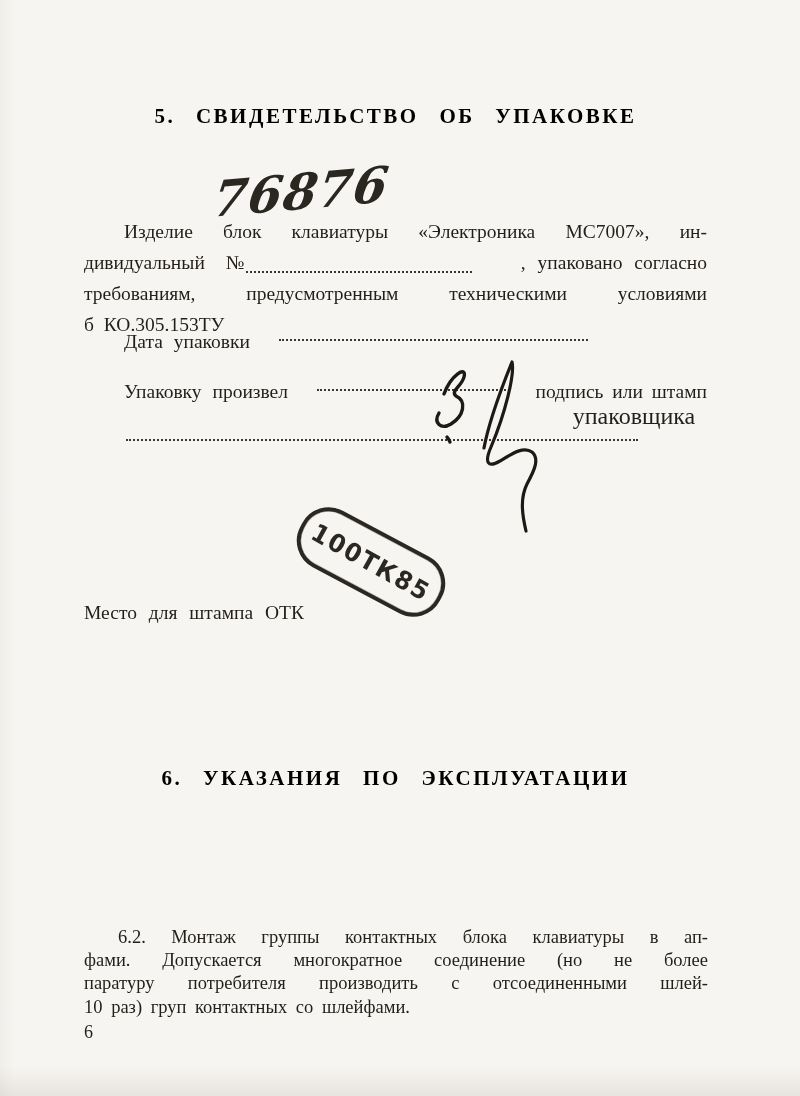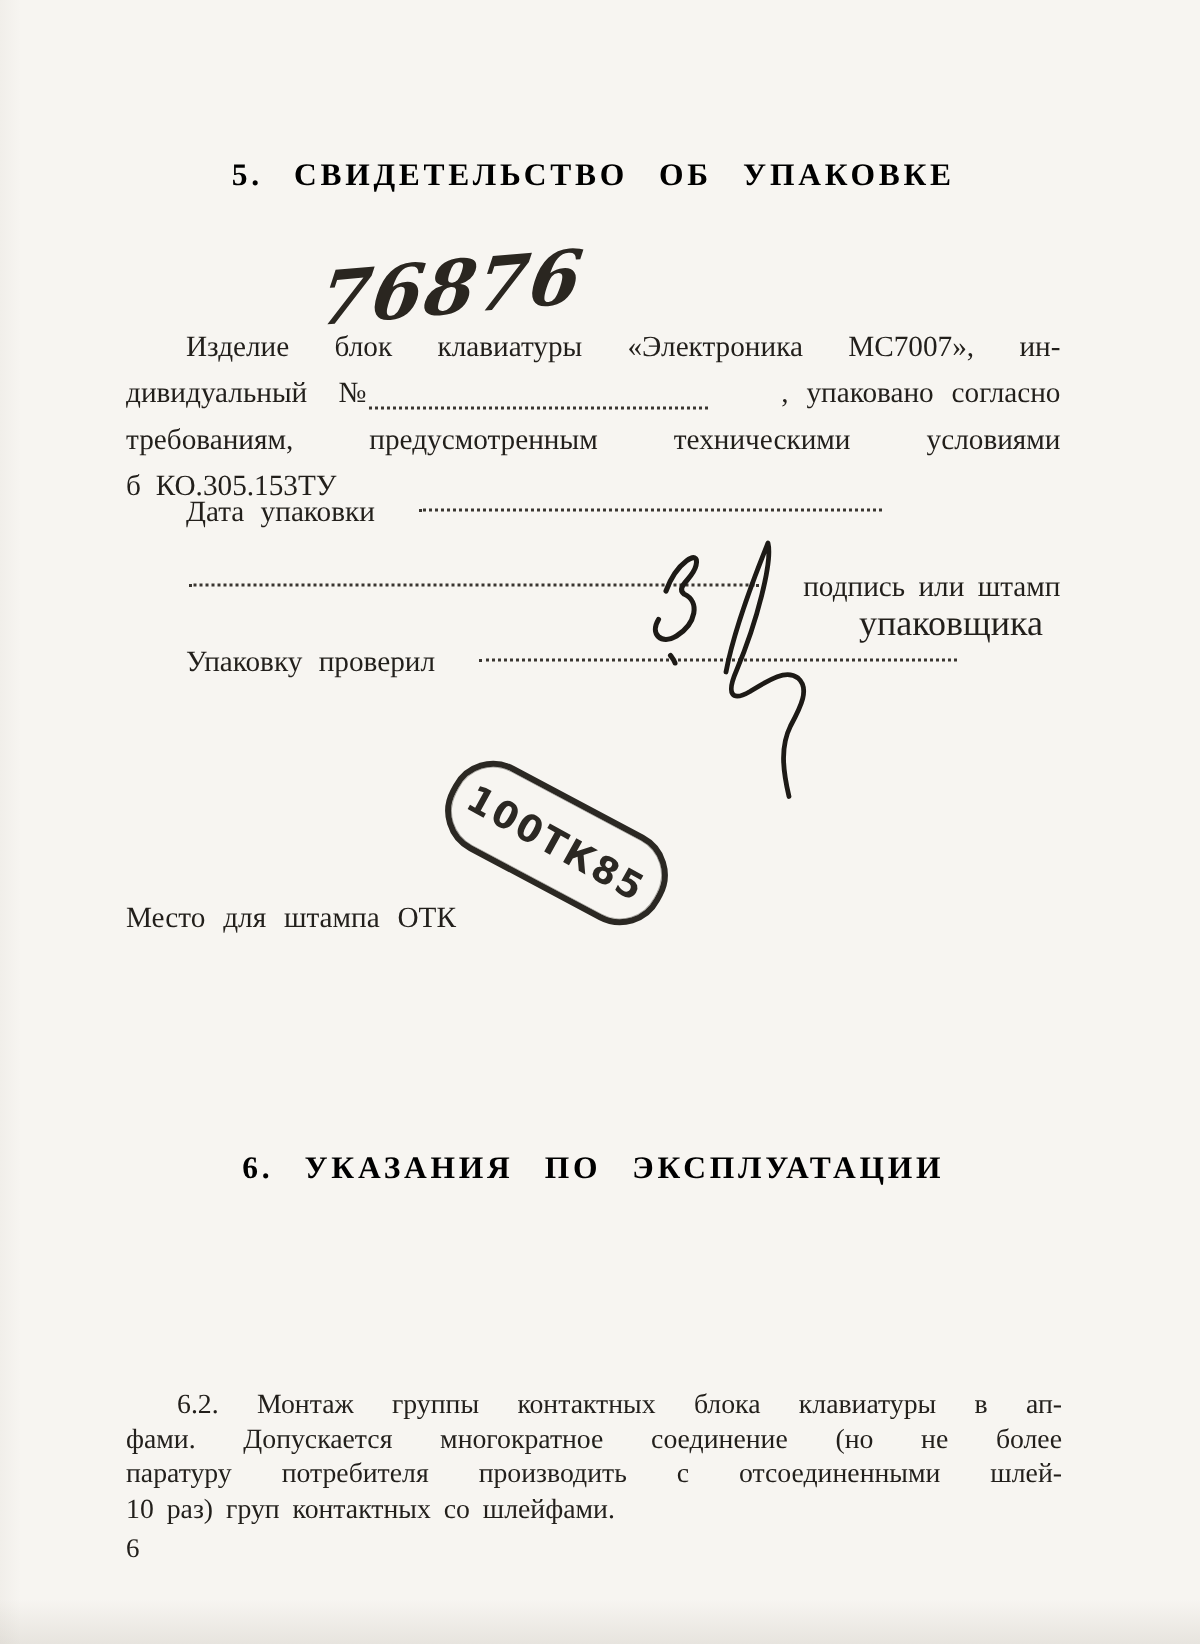--- a/index.html
+++ b/index.html
@@ -117,28 +117,28 @@
   </div>
 
   <div id="serial">76876</div>
 
   <div id="row-date" class="field-row">
     <span class="lbl">Дата упаковки</span>
     <span class="dots"></span>
   </div>
 
   <div id="row-packed" class="field-row">
+    <span class="lbl">Упаковку произвел</span>
     <span class="dots"></span>
     <span class="note">подпись или штамп</span>
   </div>
 
   <div id="packer-note2">упаковщика</div>
 
   <div id="row-checked" class="field-row">
-    <span class="lbl">Упаковку проверил</span>
     <span class="dots"></span>
   </div>
 
   <svg id="signature" width="150" height="185" viewBox="0 0 150 185" fill="none" stroke="#1d1a16" stroke-linecap="round" stroke-linejoin="round">
     <path stroke-width="3.4" d="M 26,42 C 33,23 49,13 46,25 C 44,34 32,39 38,44 C 49,49 46,64 33,72 C 23,78 15,71 21,61"></path>
     <path stroke-width="3.4" d="M 29,85 c 1.5,2 2.5,3 3,5"></path>
     <path stroke-width="3.2" d="M 66,96 C 72,64 90,20 94,10 C 97,22 87,62 73,95 C 66,111 70,116 82,109 C 95,101 106,94 114,100 C 122,107 116,119 109,132 C 102,146 104,162 108,179"></path>
   </svg>
 
   <div id="stamp">

